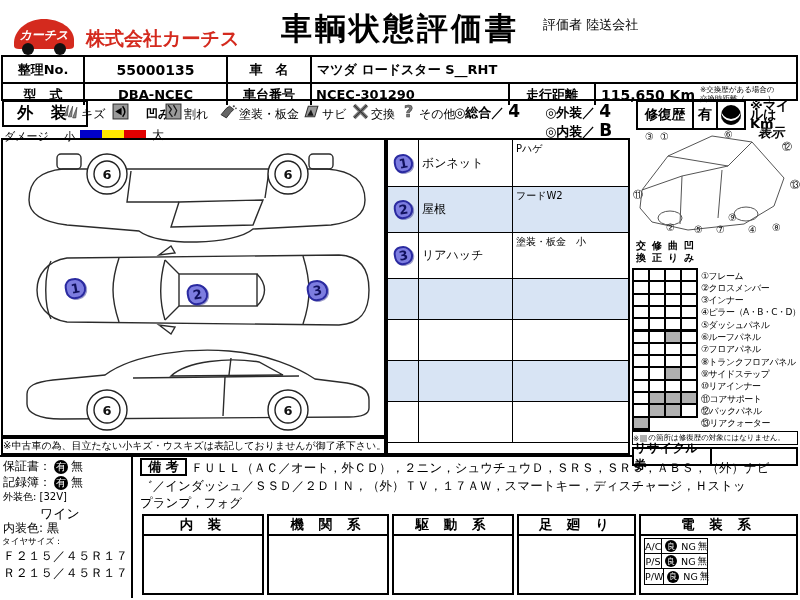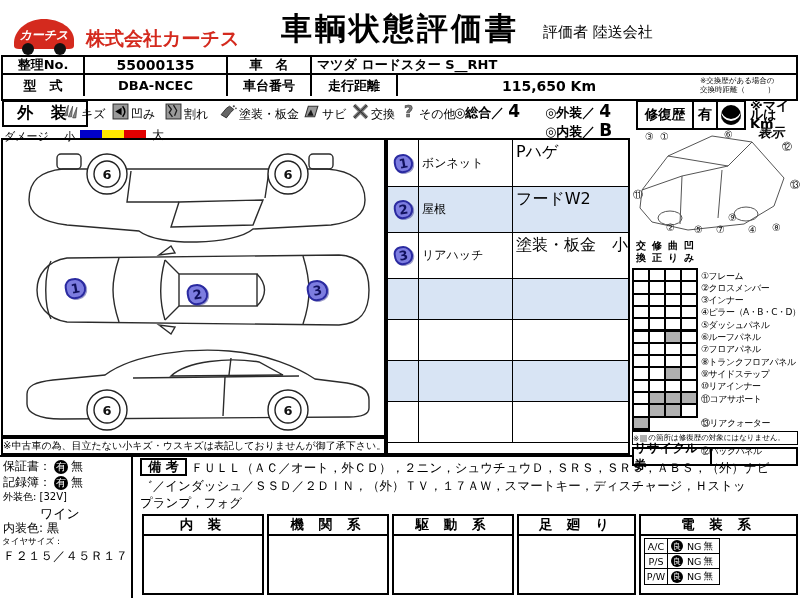--- a/index.html
+++ b/index.html
@@ -13,21 +13,21 @@
   .title{font-size:31px;font-weight:bold;letter-spacing:3px;}
   .mark{position:absolute;width:21px;height:21px;background:#7d7de0;border:2px solid #2a2aa0;
         border-radius:42% 58% 52% 48%;color:#12125e;font-weight:bold;font-size:13px;
         display:flex;align-items:center;justify-content:center;transform:rotate(-10deg);
         box-shadow:1px 1px 0 rgba(40,40,140,.45);box-sizing:border-box;}
   .badge{display:inline-flex;width:14px;height:14px;border-radius:50%;background:#000;color:#fff;
          font-size:10px;align-items:center;justify-content:center;margin:0 3px;flex:none;}
   .dt-row{display:flex;border-bottom:1px solid #000;box-sizing:border-box;}
   .dt-no{width:31px;border-right:1px solid #000;display:flex;align-items:center;justify-content:center;box-sizing:border-box;}
   .dt-part{width:94px;border-right:1px solid #000;display:flex;align-items:center;padding-left:3px;font-size:12px;box-sizing:border-box;}
-  .dt-comment{flex:1;font-size:16px;padding:2px 0 0 3px;box-sizing:border-box;}
+  .dt-comment{flex:1;font-size:10px;padding:2px 0 0 3px;box-sizing:border-box;}
   .stripe{background:#d8e4f4;}
   .gcell{position:absolute;width:14px;height:10.3px;}
   .glabel{position:absolute;left:701px;font-size:9px;white-space:nowrap;letter-spacing:-0.5px;}
   .ghead{position:absolute;width:16px;font-size:10px;line-height:11.5px;text-align:center;white-space:pre-line;font-weight:bold;}
   .callout{position:absolute;font-size:10px;color:#222;}
   .legend-label{position:absolute;font-size:12px;top:106px;white-space:nowrap;}
   .legend-icon{position:absolute;top:103px;width:17px;height:17px;}
   .rate-label{font-size:13px;font-weight:bold;}
   .rate-val{font-size:17px;font-weight:bold;margin-left:4px;}
   svg{display:block;}
@@ -48,33 +48,34 @@
   <div class="abs" style="left:8px;top:12px;">
     <svg width="72" height="44" viewBox="0 0 72 44">
       <path d="M6,30 C7,17 20,7 36,7 C52,7 65,16 66,27 L66,34 C66,36 64,37 61,37 L11,37 C8,37 6,36 6,34 Z" fill="#d42a1e"></path>
       <circle cx="20" cy="37" r="6" fill="#111"></circle>
       <circle cx="52" cy="37" r="6" fill="#111"></circle>
       <text x="36" y="27" font-size="12" font-weight="bold" font-style="italic" fill="#fff" text-anchor="middle" font-family="DejaVu Sans, sans-serif">カーチス</text>
     </svg>
   </div>
   <div class="abs" style="left:86px;top:26px;font-size:19px;font-weight:bold;color:#d42a1e;">株式会社カーチス</div>
   <div class="abs title" style="left:50%;top:8px;transform:translateX(-50%);">車輌状態評価書</div>
-  <div class="abs" style="left:543px;top:23px;font-size:15px;">評価者 陸送会社</div>
+  <div class="abs" style="left:543px;top:16px;font-size:13px;">評価者 陸送会社</div>
 
   <div class="abs b2 bb" style="left:1px;top:55px;width:797px;height:46px;">
-    <div style="display:flex;height:18px;border-bottom:2px solid #000;box-sizing:border-box;">
+    <div style="display:flex;height:27px;border-bottom:2px solid #000;box-sizing:border-box;">
       <div class="cell lbl" style="width:82px;border-right:2px solid #000;font-size:13px;">整理No.</div>
       <div class="cell" style="width:143px;border-right:2px solid #000;font-size:14px;font-weight:bold;justify-content:center;">55000135</div>
       <div class="cell lbl" style="width:84px;border-right:2px solid #000;font-size:13px;">車　名</div>
       <div class="cell" style="flex:1;font-size:13px;font-weight:bold;padding-left:5px;">マツダ ロードスター S__RHT</div>
     </div>
     <div style="display:flex;height:21px;box-sizing:border-box;">
       <div class="cell lbl" style="width:82px;border-right:2px solid #000;font-size:13px;">型　式</div>
       <div class="cell" style="width:143px;border-right:2px solid #000;font-size:13px;font-weight:bold;justify-content:center;">DBA-NCEC</div>
       <div class="cell lbl" style="width:84px;border-right:2px solid #000;font-size:13px;">車台番号</div>
+      <div class="cell" style="width:198px;border-right:2px solid #000;font-size:13px;font-weight:bold;padding-left:4px;">NCEC-301290</div>
       <div class="cell lbl" style="width:86px;border-right:2px solid #000;font-size:13px;">走行距離</div>
       <div class="cell" style="flex:1;">
         <span style="flex:1;text-align:center;font-size:14px;font-weight:bold;">115,650 Km</span>
         <span style="width:96px;font-size:7.5px;line-height:8.5px;">
           <span>※交換歴がある場合の</span><br><span>交換時距離（　　　）</span>
         </span>
       </div>
     </div>
   </div>
 
@@ -86,21 +87,21 @@
         </svg>
       </span>
       <span class="legend-label" style="left: 81px; text-align: right;">キズ</span>
       <span class="legend-icon" style="left: 112px;">
         <svg width="17" height="17" viewBox="0 0 16 16">
           <rect x="1" y="1" width="14" height="14" fill="#9a9a9a" stroke="#333"></rect>
           <path d="M3,8 L9,4.5 L9,11.5 Z" fill="#000"></path>
           <path d="M10,3 q4,5 0,10" stroke="#000" fill="none" stroke-width="1.4"></path>
         </svg>
       </span>
-      <span class="legend-label" style="left: 131px;">凹み</span>
+      <span class="legend-label" style="left: 146px; font-weight: bold;">凹み</span>
       <span class="legend-icon" style="left: 165px;">
         <svg width="17" height="17" viewBox="0 0 16 16">
           <rect x="1" y="1" width="14" height="14" fill="#9a9a9a" stroke="#333"></rect>
           <path d="M3,2 L6,6 L4,9 L7,13 M8,2 L11,7 L9,12" stroke="#1a1a1a" fill="none" stroke-width="1.2"></path>
         </svg>
       </span>
       <span class="legend-label" style="left: 184px;">割れ</span>
       <span class="legend-icon" style="left: 220px;">
         <svg width="17" height="17" viewBox="0 0 16 16">
           <path d="M1,11 L6,5 L9,3 L13,6 L10,9 L6,14 Z" fill="#666" stroke="#222" stroke-width="0.8"></path>
@@ -345,21 +346,21 @@
       <div class="glabel" style="top: 281.8px;">②クロスメンバー</div>
       <div class="glabel" style="top: 294.1px;">③インナー</div>
       <div class="glabel" style="top: 306.4px;">④ピラー（A・B・C・D）</div>
       <div class="glabel" style="top: 318.7px;">⑤ダッシュパネル</div>
       <div class="glabel" style="top: 331px;">⑥ルーフパネル</div>
       <div class="glabel" style="top: 343.3px;">⑦フロアパネル</div>
       <div class="glabel" style="top: 355.6px;">⑧トランクフロアパネル</div>
       <div class="glabel" style="top: 367.9px;">⑨サイドステップ</div>
       <div class="glabel" style="top: 380.2px;">⑩リアインナー</div>
       <div class="glabel" style="top: 392.5px;">⑪コアサポート</div>
-      <div class="glabel" style="top: 404.8px; margin-top: 40px;">⑫バックパネル</div>
+      <div class="glabel" style="top: 404.8px;">⑫バックパネル</div>
       <div class="glabel" style="top: 417.1px;">⑬リアクォーター</div>
     </div>
 
   <div class="abs bb" style="left:632px;top:431px;width:166px;height:14px;border:1px solid #000;font-size:7.5px;display:flex;align-items:center;white-space:nowrap;overflow:hidden;">
     <span>※</span>
     <span style="display:inline-block;width:7px;height:7px;background:#b0b0b0;margin:0 1px;"></span>
     <span>の箇所は修復歴の対象にはなりません。</span>
   </div>
   <div class="abs b2 bb cell lbl" style="left:632px;top:447px;width:80px;height:19px;font-size:12.5px;">リサイクル券</div>
   <div class="abs b2 bb" style="left:710px;top:447px;width:88px;height:19px;"></div>
@@ -376,20 +377,21 @@
   </div>
   <div class="abs" style="left:3px;top:490px;font-size:10px;">
     <span>外装色:</span> <span>[32V]</span>
   </div>
   <div class="abs" style="left:40px;top:505px;font-size:13px;">ワイン</div>
   <div class="abs" style="left:3px;top:520px;font-size:12px;">
     <span>内装色:</span> <span>黒</span>
   </div>
   <div class="abs" style="left:2px;top:536px;font-size:8.5px;">タイヤサイズ：</div>
   <div class="abs" style="left:3px;top:548px;font-size:12.5px;">Ｆ２１５／４５Ｒ１７</div>
+  <div class="abs" style="left:3px;top:565px;font-size:12.5px;">Ｒ２１５／４５Ｒ１７</div>
 
   <div class="abs" style="left:131px;top:455px;width:2px;height:143px;background:#000;"></div>
   <div class="abs" style="left:0px;top:455px;width:632px;height:2px;background:#000;"></div>
 
   <div class="abs b2 bb cell lbl" style="left:140px;top:458px;width:47px;height:18px;font-size:13px;">備 考</div>
   <div class="abs" style="left:191px;top:460px;width:606px;font-size:12.5px;white-space:nowrap;overflow:hidden;">ＦＵＬＬ（ＡＣ／オート，外ＣＤ），２ニン，シュウチュウＤ，ＳＲＳ，ＳＲＳ，ＡＢＳ，（外）ナビ</div>
   <div class="abs" style="left:140px;top:478px;width:658px;font-size:12.5px;white-space:nowrap;overflow:hidden;">゛／インダッシュ／ＳＳＤ／２ＤＩＮ，（外）ＴＶ，１７ＡＷ，スマートキー，ディスチャージ，Ｈストッ</div>
   <div class="abs" style="left:140px;top:495px;width:658px;font-size:12.5px;white-space:nowrap;">プランプ，フォグ</div>
 
   <div class="abs b2 bb" style="left:142px;top:514px;width:122px;height:81px;">
@@ -399,21 +401,21 @@
     <div class="boxhead">機 関 系</div>
   </div>
   <div class="abs b2 bb" style="left:517px;top:514px;width:119px;height:81px;">
     <div class="boxhead">足 廻 り</div>
   </div>
   <div class="abs b2 bb" style="left:392px;top:514px;width:122px;height:81px;">
     <div class="boxhead">駆 動 系</div>
   </div>
   <div class="abs b2 bb" style="left:639px;top:514px;width:159px;height:81px;">
     <div class="boxhead">電 装 系</div>
-    <div id="elec-rows" class="abs bb" style="left:3px;top:22px;width:76px;border:1px solid #000;">
+    <div id="elec-rows" class="abs bb" style="left:3px;top:22px;width:64px;border:1px solid #000;">
         <div class="elec-row">
           <div class="elec-name">A/C</div>
           <div class="elec-val">
             <span class="ebadge">良</span>
             <span style="margin: 0px 2px;">NG</span>
             <span>無</span>
           </div>
         </div>
         <div class="elec-row">
           <div class="elec-name">P/S</div>

